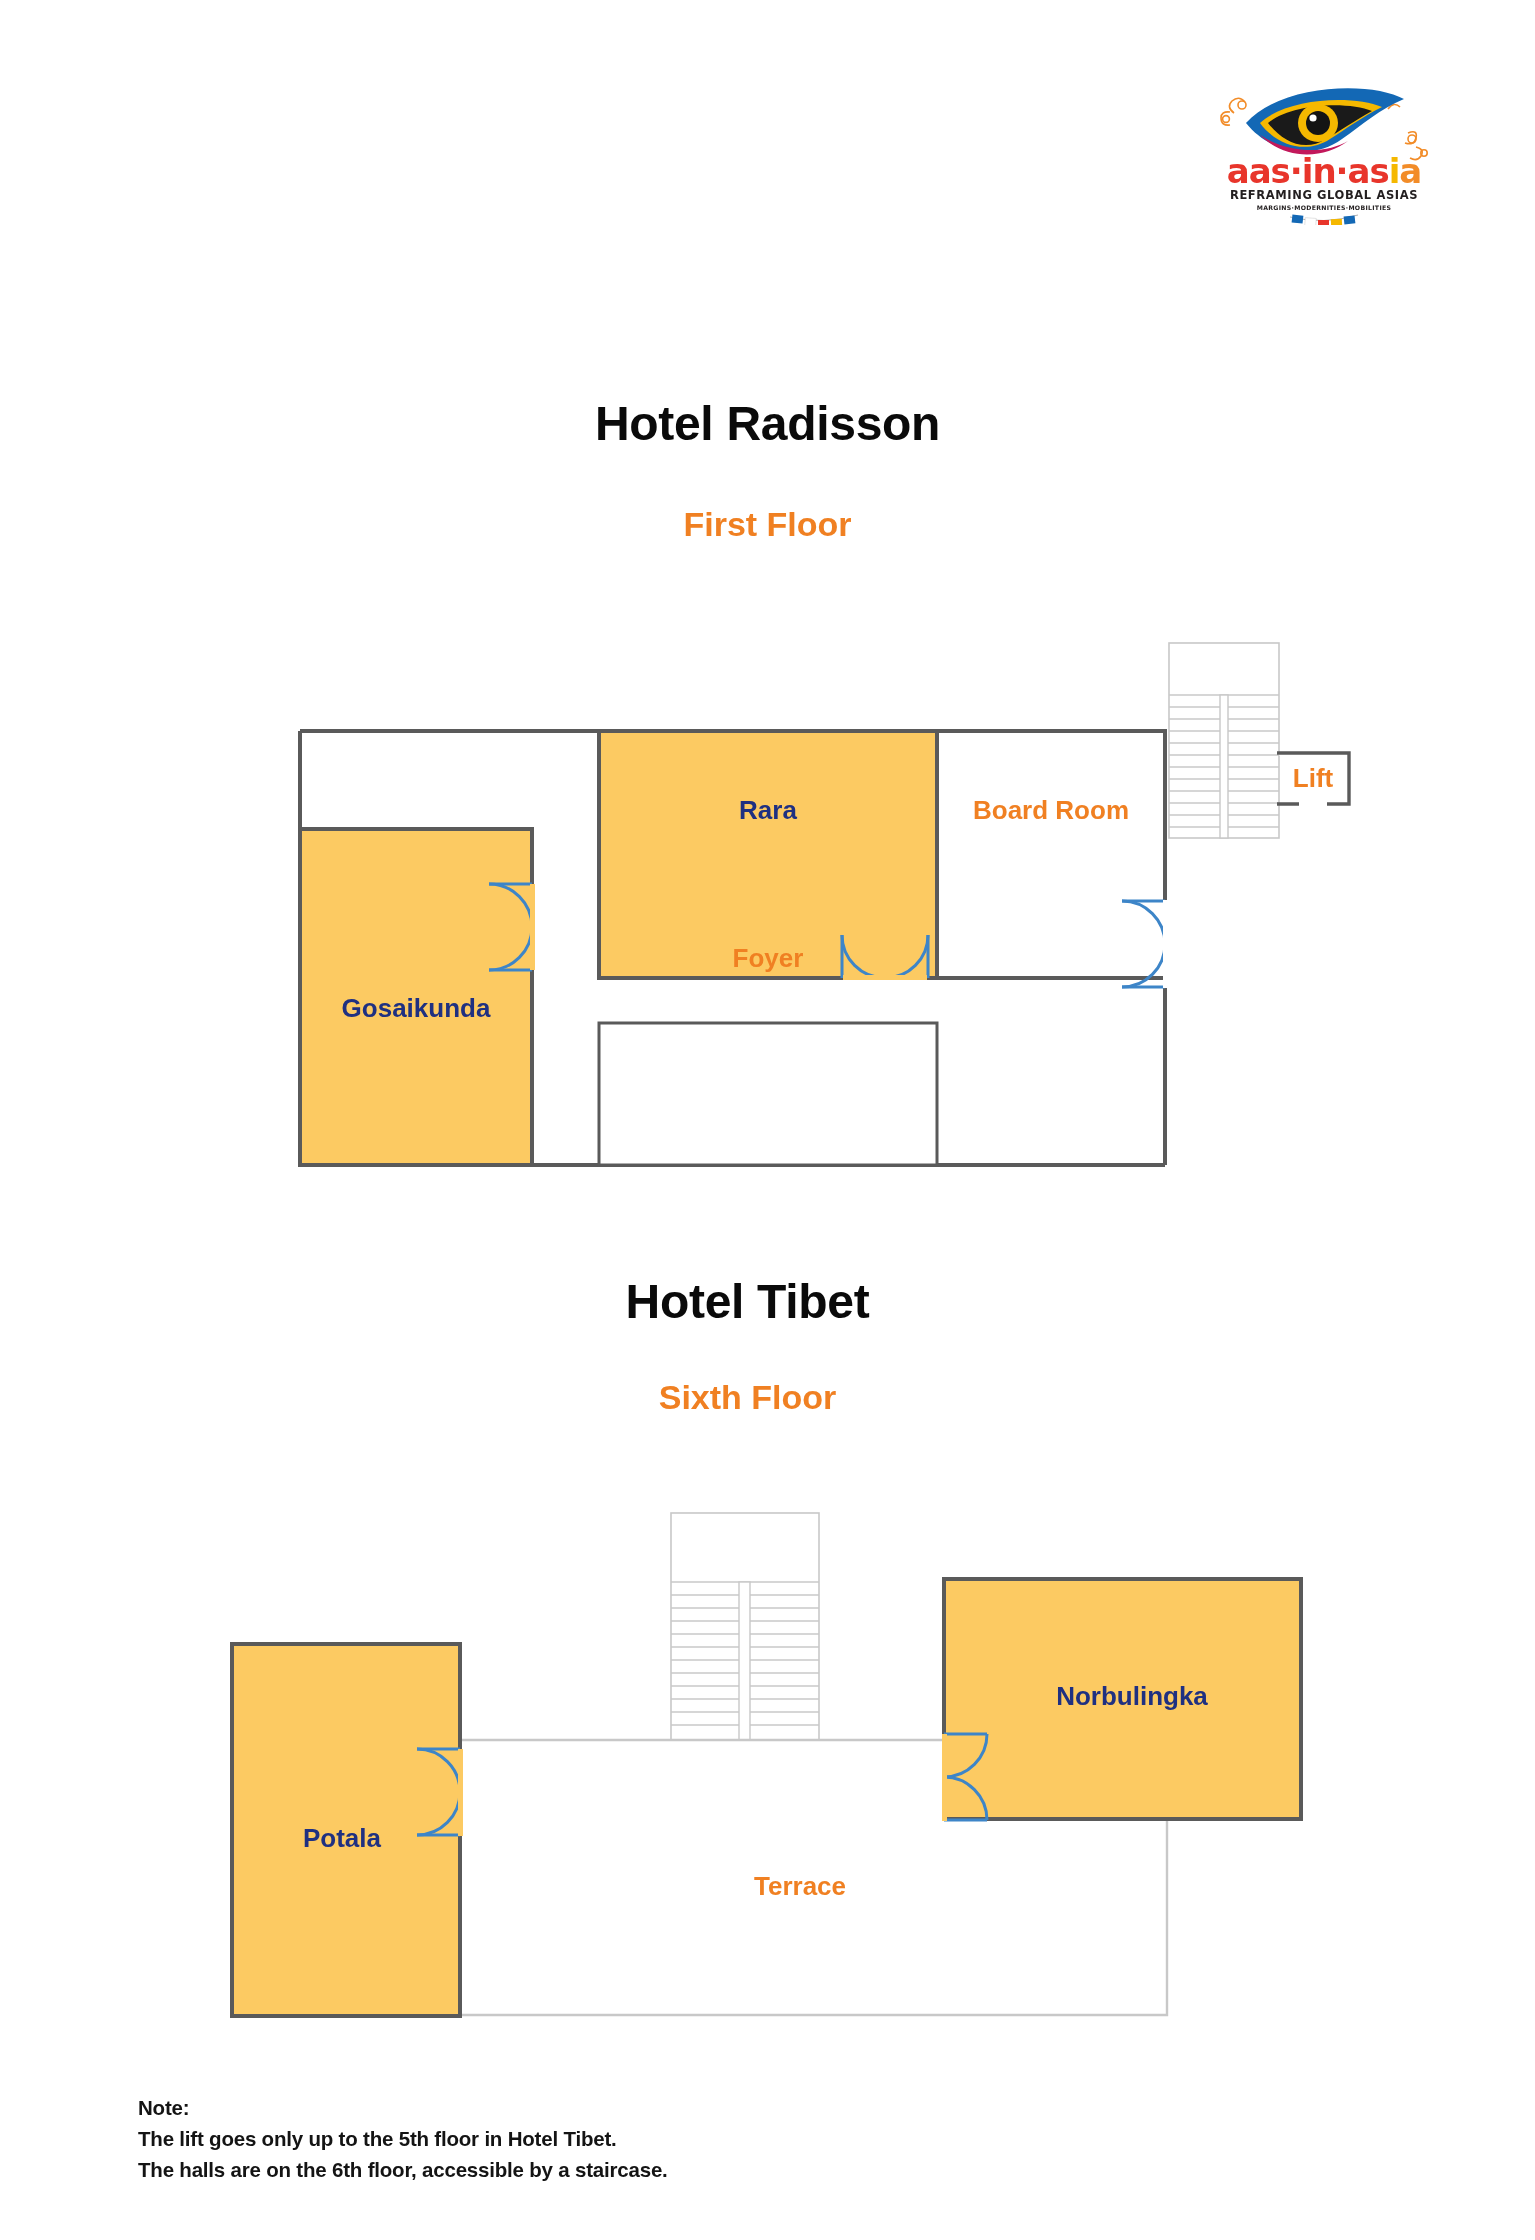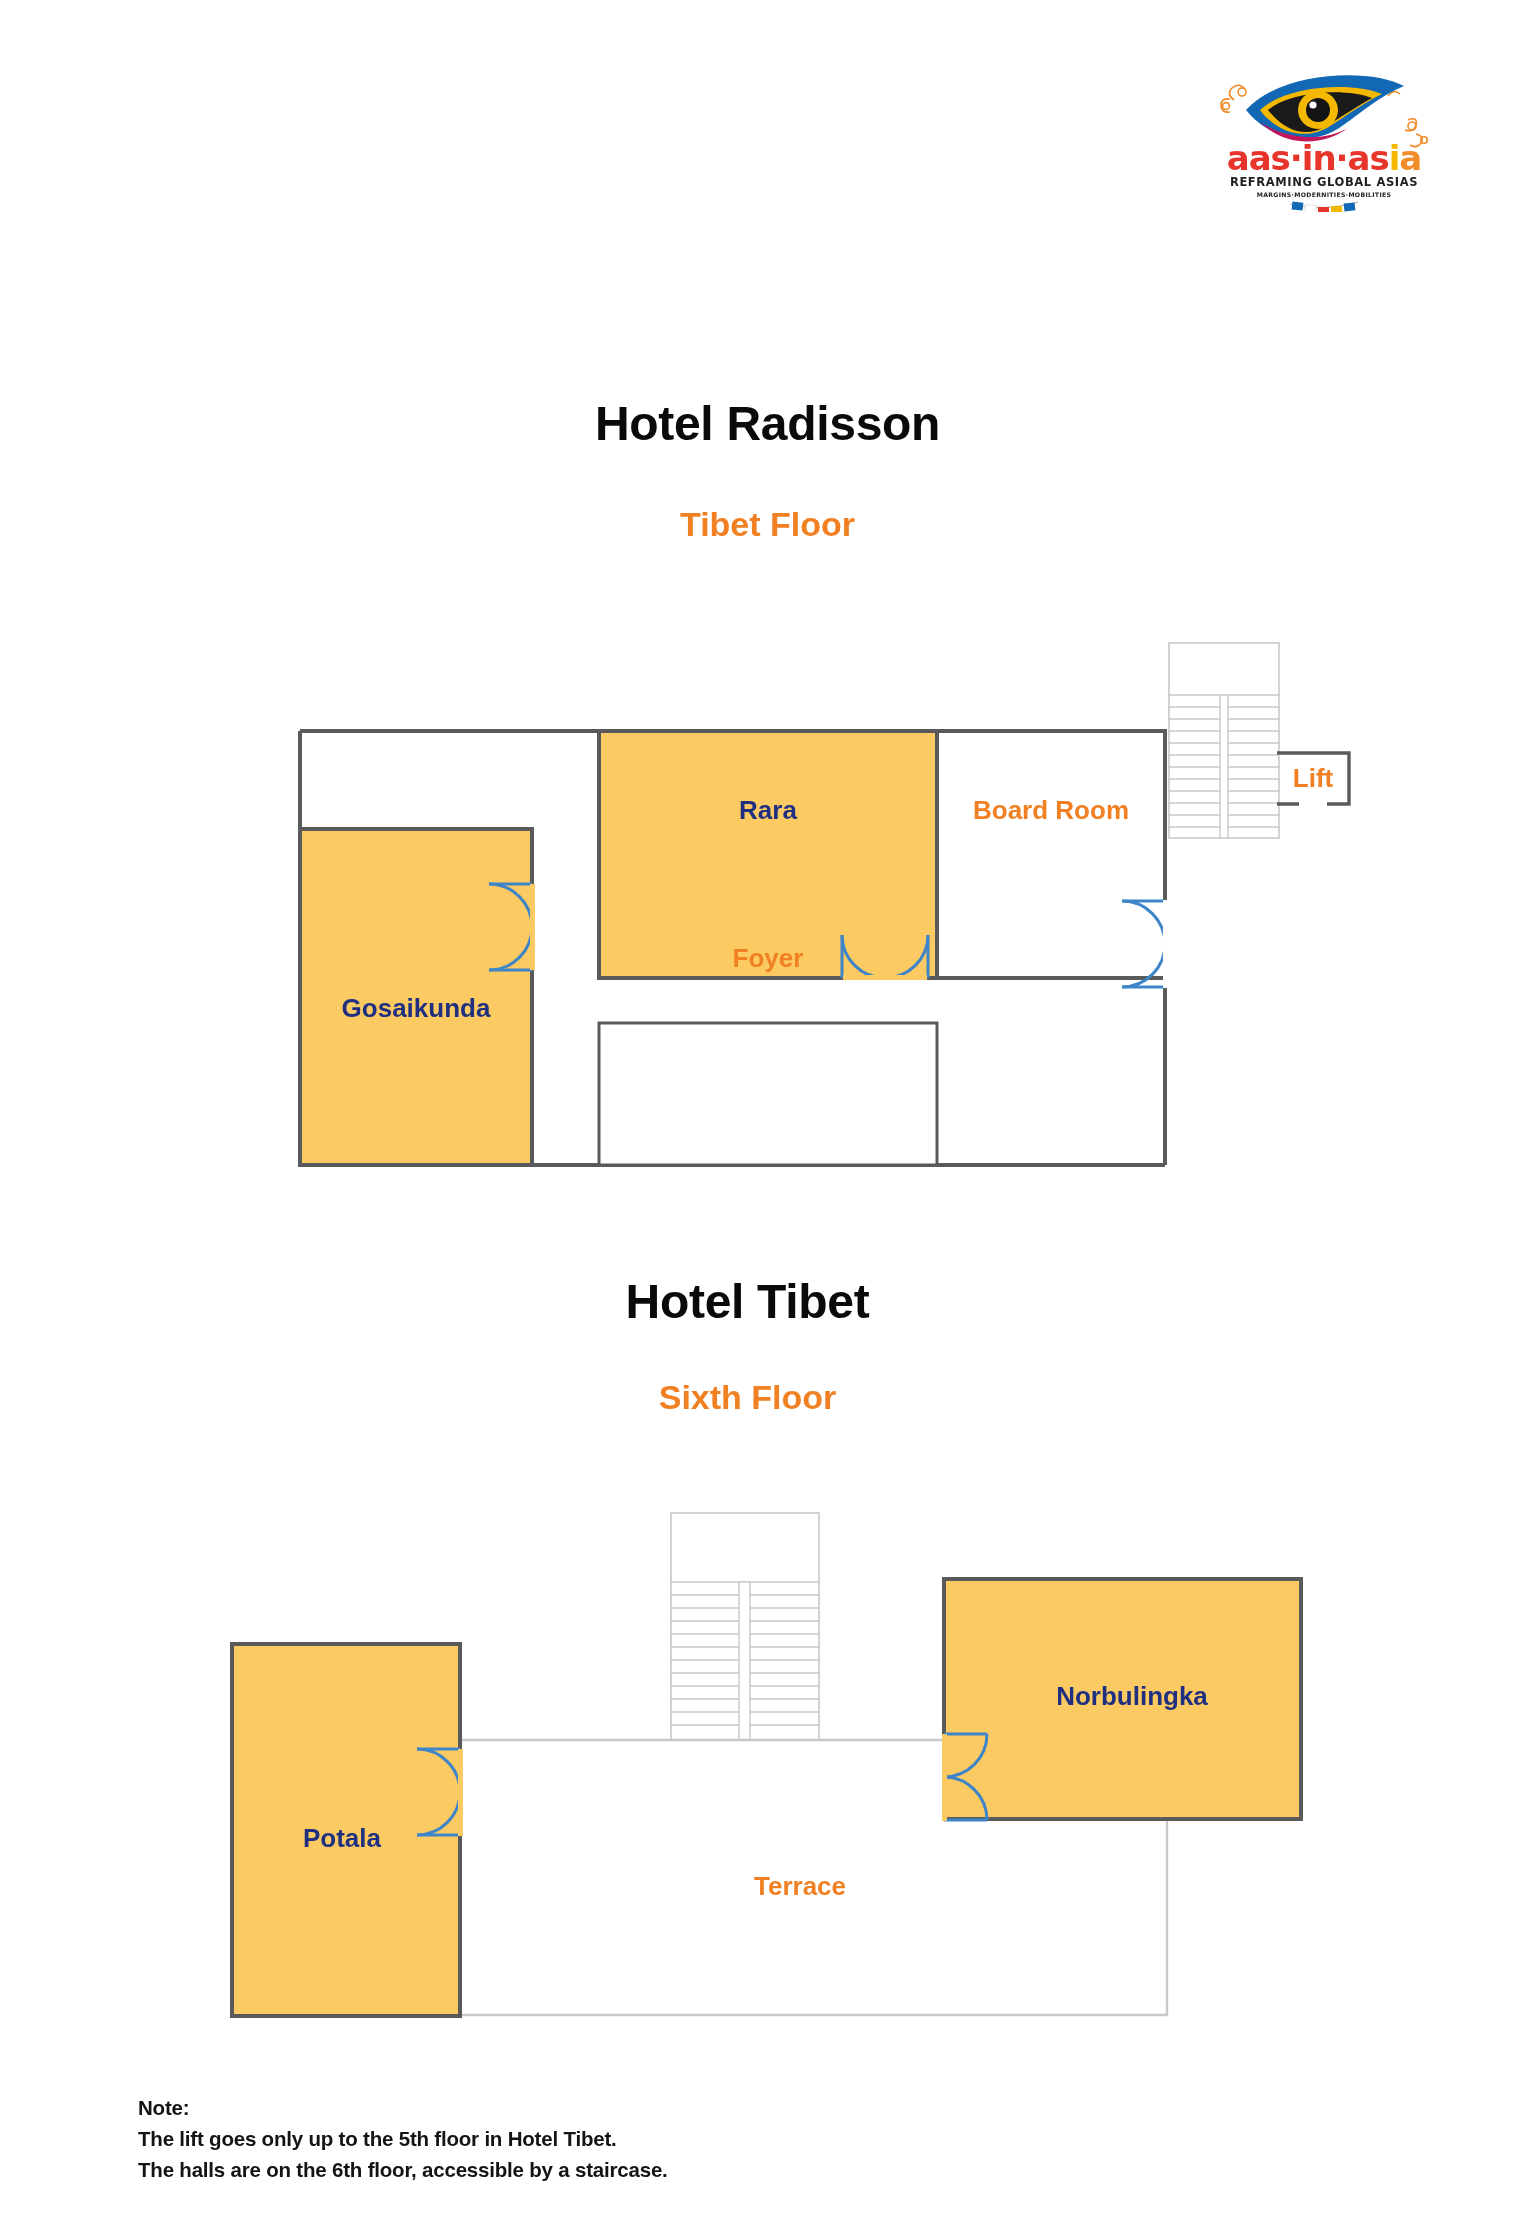--- a/index.html
+++ b/index.html
@@ -17,21 +17,21 @@
   .page {
     position: absolute;
     inset: 0;
     background: #ffffff;
   }
 
   
   .logo {
     position: absolute;
     left: 1212px;
-    top: 62px;
+    top: 75px;
     width: 224px;
     height: 150px;
   }
 
   
   .hotel-title {
     position: absolute;
     width: 100%;
     text-align: center;
     font-size: 48px;
@@ -134,21 +134,21 @@
         <rect x="80" y="140" width="11" height="8" fill="#1368B5" transform="rotate(6 85 144)"></rect>
         <rect x="93" y="143" width="11" height="8" fill="#ffffff" stroke="#bbb" stroke-width="0.4" transform="rotate(4 98 147)"></rect>
         <rect x="106" y="145" width="11" height="8" fill="#E8352B" transform="rotate(0 111 149)"></rect>
         <rect x="119" y="144" width="11" height="8" fill="#F5B800" transform="rotate(-3 124 148)"></rect>
         <rect x="132" y="141" width="11" height="8" fill="#1368B5" transform="rotate(-6 137 145)"></rect>
       </g>
     </svg>
   </div>
 
   <div class="hotel-title" id="radisson-title">Hotel Radisson</div>
-  <div class="floor-title" id="radisson-floor">Tibet Floor</div>
+  <div class="floor-title" id="radisson-floor">First Floor</div>
 
   <div class="hotel-title" id="tibet-title">Hotel Tibet</div>
   <div class="floor-title" id="tibet-floor">Sixth Floor</div>
 
   <svg class="plan" id="plan-first" viewBox="0 0 1535 2240" xmlns="http://www.w3.org/2000/svg">
 
     <g>
 
       <g>
         <rect x="1169" y="643" width="110" height="195" fill="#ffffff" stroke="#C8C8C8" stroke-width="1.6"></rect>

